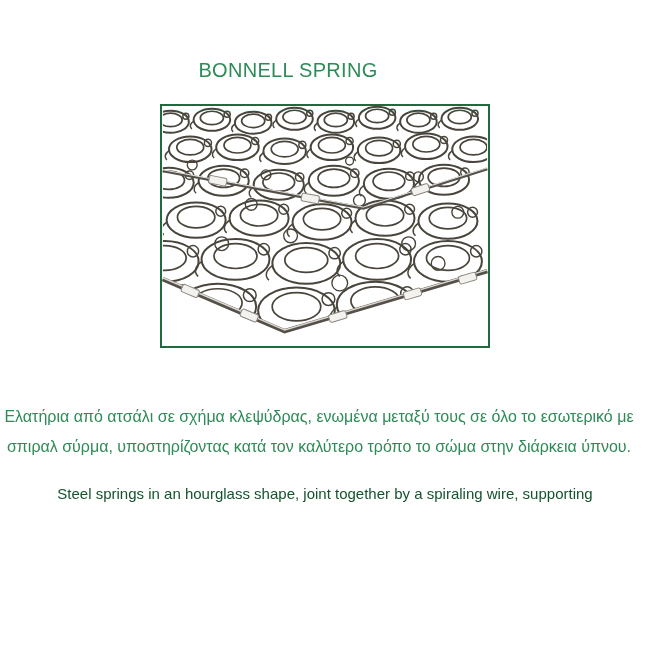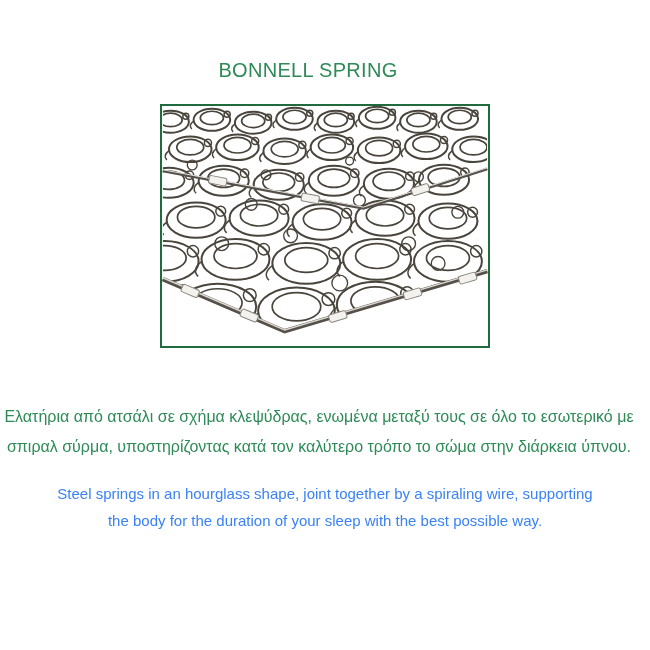--- a/index.html
+++ b/index.html
@@ -18,21 +18,20 @@
     position: absolute;
     top: 58px;
     left: 0;
     width: 576px;
     text-align: center;
     font-size: 20px;
     line-height: 24px;
     font-weight: 400;
     color: #2e8b57;
     letter-spacing: 0.3px;
-    padding-left: 20px;
   }
   .image-frame {
     position: absolute;
     top: 104px;
     left: 160px;
     width: 326px;
     height: 240px;
     border: 2px solid #1f6b3e;
     background: #ffffff;
     overflow: hidden;
@@ -56,21 +55,21 @@
     white-space: nowrap;
   }
   .desc-english {
     position: absolute;
     top: 480px;
     left: 0;
     width: 650px;
     text-align: center;
     font-size: 15px;
     line-height: 27px;
-    color: #3b82f6;
+    color: #14532d;
   }
   .desc-english .line {
     white-space: nowrap;
   }
 </style>
 </head>
 <body>
 
 <div class="page-title">BONNELL SPRING</div>
 
@@ -169,14 +168,13 @@
   </svg>
 </div>
 
 <div class="desc-greek">
   <div class="line">Ελατήρια από ατσάλι σε σχήμα κλεψύδρας, ενωμένα μεταξύ τους σε όλο το εσωτερικό με</div>
   <div class="line">σπιραλ σύρμα, υποστηρίζοντας κατά τον καλύτερο τρόπο το σώμα στην διάρκεια ύπνου.</div>
 </div>
 
 <div class="desc-english">
   <div class="line">Steel springs in an hourglass shape, joint together by a spiraling wire, supporting</div>
-  <div class="line">the body for the duration of your sleep with the best possible way.</div>
 </div>
 
 </body></html>

